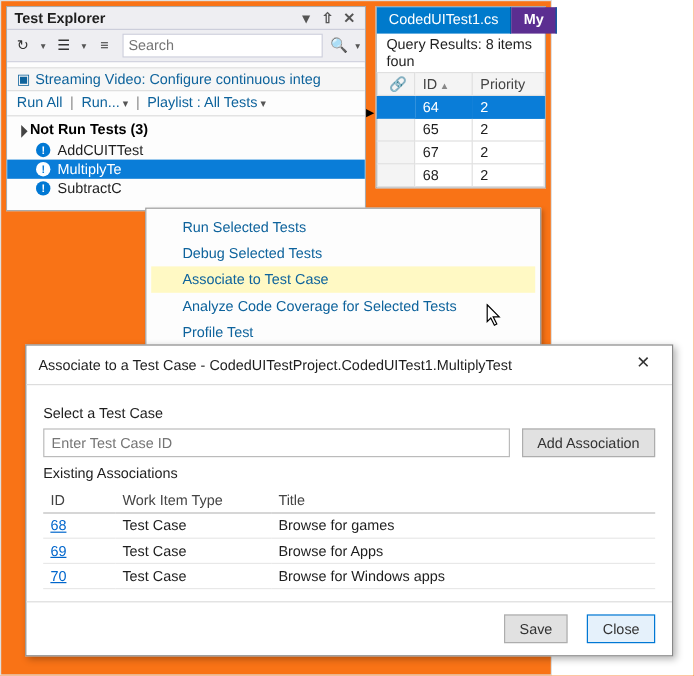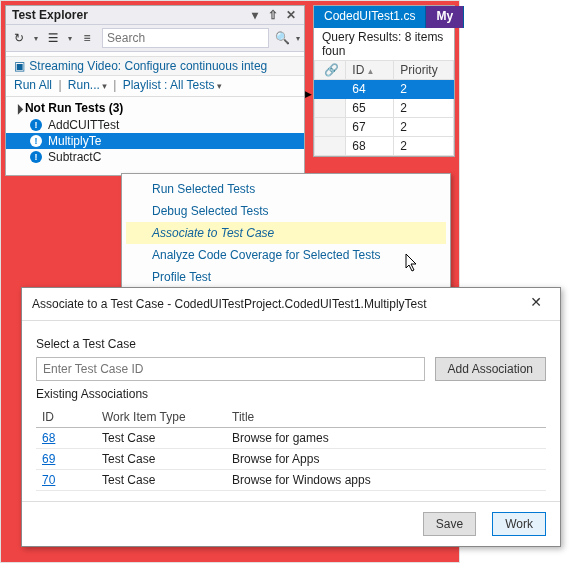--- a/index.html
+++ b/index.html
@@ -1,17 +1,17 @@
 <!DOCTYPE html>
 <html><head>
 <meta charset="utf-8">
 <style>
   * { box-sizing: border-box; font-family: "Segoe UI", Tahoma, Arial, sans-serif; }
   body { margin: 0; width: 578px; height: 563px; background: #fff; overflow: hidden; position: relative; font-size: 12px; color: #1e1e1e; }
-  .stage { position: relative; width: 460px; height: 563px; border: 1px solid #e0e0e0; background: #ef4444; }
+  .stage { position: relative; width: 460px; height: 563px; border: 1px solid #e0e0e0; background: #f97316; }
 
   
   .te-panel { position: absolute; left: 4px; top: 4px; width: 300px; border: 1px solid #aaa; background: #eeeef2; }
   .te-title { display: flex; align-items: center; background: #eeeef2; padding: 2px 6px; font-size: 12px; font-weight: 600; }
   .te-title .spacer { flex: 1; }
   .te-title .winbtn { width: 14px; text-align: center; color: #555; margin-left: 4px; cursor: default; }
   .te-toolbar { display: flex; align-items: center; padding: 3px 4px; gap: 6px; border-top: 1px solid #cccedb; border-bottom: 1px solid #cccedb; background: #eeeef2; }
   .te-toolbar .tbtn { width: 18px; height: 16px; display:flex; align-items:center; justify-content:center; color:#333; }
   .te-toolbar .arrow { font-size: 8px; color:#555; }
   .te-search { flex:1; border:1px solid #cccedb; height:20px; padding:0 4px; font-size:12px; color:#666; background:#fff; }
@@ -42,21 +42,21 @@
   .qgrid .idcol { width:48px; }
   .qgrid th.sorted::after { content:" \25B2"; font-size:8px; color:#888; }
   .qgrid tr.selected td { background:#0a7dd8; color:#fff; border-color:#0a7dd8;}
   .qgrid tr.selected td:first-child { position:relative; }
   .qgrid tr.selected td:first-child::before { content:"\25B6"; position:absolute; left:-10px; color:#000; font-size:9px;}
   .qgrid .rowhandle { width:24px; background:#f4f4f4; }
 
   
   .ctx { position:absolute; left:120px; top:172px; width:330px; background:#fdfdfd; border:1px solid #9e9e9e; box-shadow:2px 2px 4px rgba(0,0,0,.25); padding:4px 4px; }
   .ctx-item { padding:4px 26px; color:#0e639c; font-size:12px; }
-  .ctx-item.highlight { background:#fff9c4;font-style:italic; }
+  .ctx-item.highlight { background:#fff9c4; }
   .cursor { position:absolute; left:404px; top:252px; width:14px; height:20px; pointer-events:none; }
   .cursor svg { width:14px; height:20px; }
 
   
   .dlg { position:absolute; left:20px; top:286px; width:540px; background:#fff; border:1px solid #888; box-shadow:2px 2px 6px rgba(0,0,0,.3); }
   .dlg-title { display:flex; align-items:center; padding:6px 10px; border-bottom:1px solid #ddd; font-size:12px;}
   .dlg-title .spacer { flex:1; }
   .dlg-title .close { width:28px; height:20px; text-align:center; font-size:14px; color:#333; }
   .dlg-body { padding:10px 14px; }
   .dlg-body h4 { margin:6px 0; font-weight:500; color:#1e1e1e; font-size:12px;}
@@ -207,17 +207,17 @@
         <tr>
               <td><a href="#">70</a></td>
               <td>Test Case</td>
               <td>Browse for Windows apps</td>
             </tr>
       </tbody>
         </table>
     </div>
     <div class="dlg-foot">
       <button class="btn">Save</button>
-      <button class="btn default">Work</button>
+      <button class="btn default">Close</button>
     </div>
   </div>
 
 </div>
 
 </body></html>

